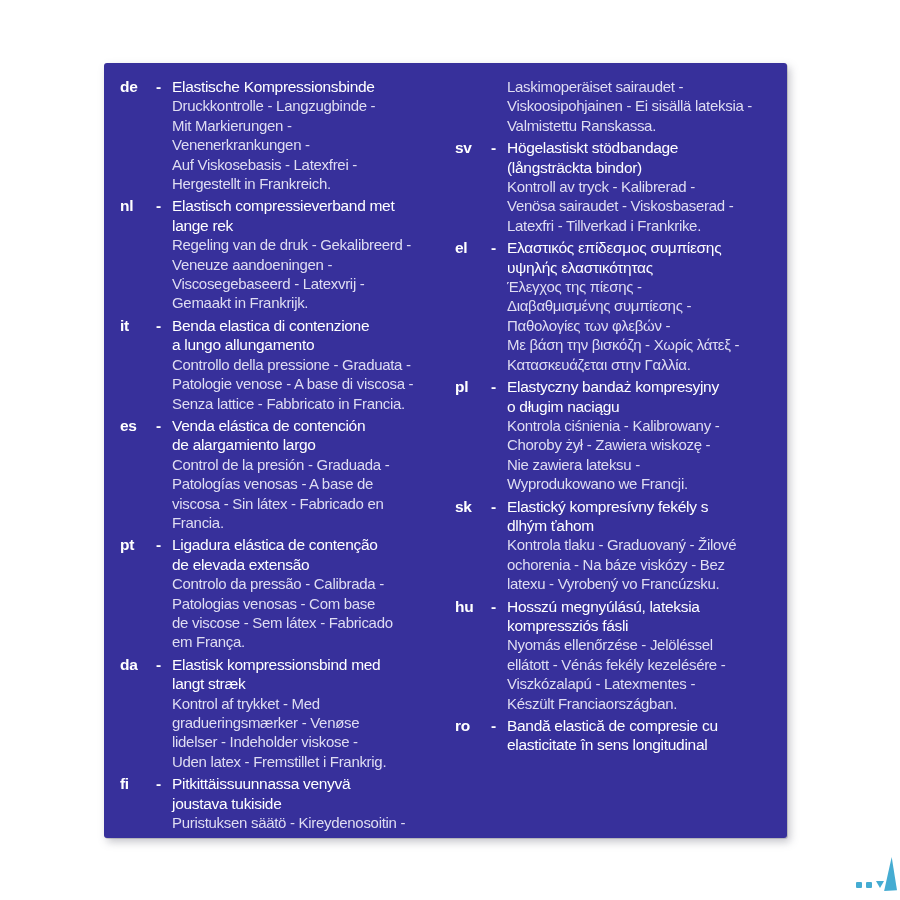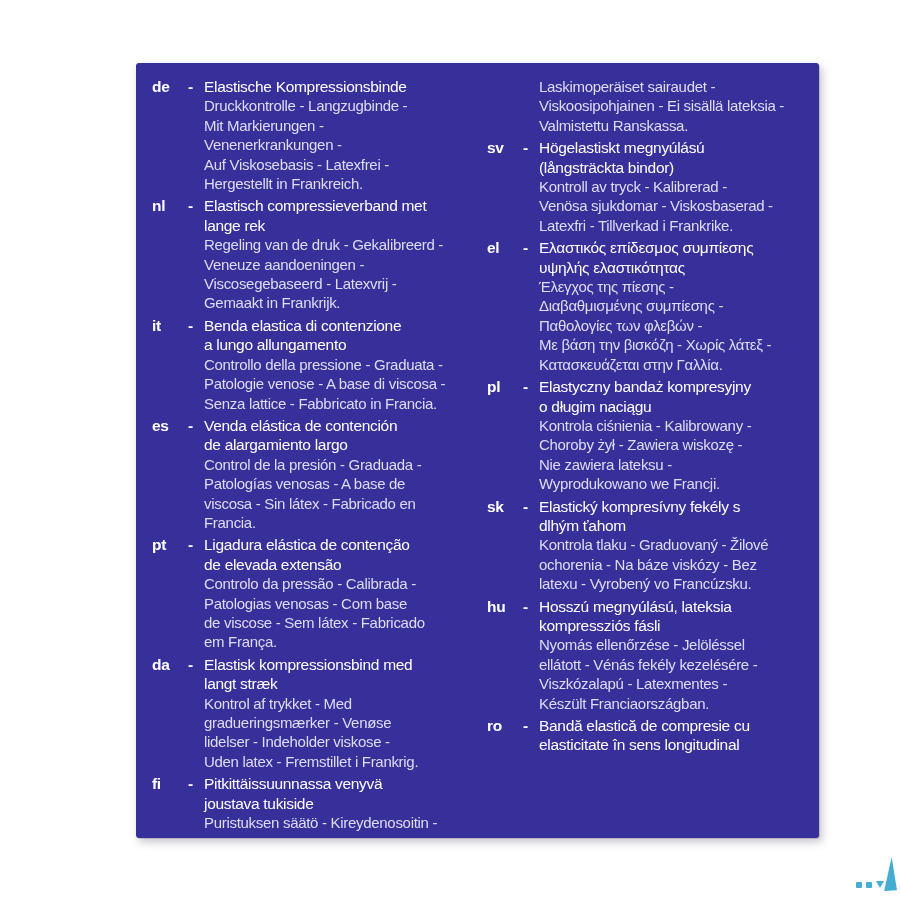--- a/index.html
+++ b/index.html
@@ -8,21 +8,20 @@
   html,body{margin:0;padding:0;}
   body{
     width:900px;height:900px;position:relative;overflow:hidden;
     background:var(--page-bg);
     font-family:"Liberation Sans","DejaVu Sans",sans-serif;
   }
   .box{
     position:absolute;left:104px;top:63px;width:683px;height:775px;
     background:var(--box-bg);border-radius:3px;overflow:hidden;
     box-shadow:3px 4px 8px rgba(90,90,105,.35), 1px 1px 0 rgba(0,0,0,.15);
-    margin-left:32px;
   }
   .col{position:absolute;top:14px;}
   .col-left{left:16px;width:338px;}
   .col-right{left:351px;width:330px;}
   .entry{
     display:grid;grid-template-columns:36px 16px 1fr;
     margin-bottom:3px;letter-spacing:-0.3px;
   }
   .code,.sep{
     font-weight:700;color:var(--title);font-size:15.5px;line-height:19.4px;
@@ -156,24 +155,24 @@
         <span class="body">Laskimoperäiset sairaudet -
 Viskoosipohjainen - Ei sisällä lateksia -
 Valmistettu Ranskassa.</span>
       </span>
     </div>
 
     <div class="entry">
       <span class="code">sv</span>
       <span class="sep">-</span>
       <span class="txt">
-        <span class="title">Högelastiskt megnyúlású
+        <span class="title">Högelastiskt stödbandage
 (långsträckta bindor)</span>
         <span class="body">Kontroll av tryck - Kalibrerad -
-Venösa sjukdomar - Viskosbaserad -
+Venösa sairaudet - Viskosbaserad -
 Latexfri - Tillverkad i Frankrike.</span>
       </span>
     </div>
 
     <div class="entry">
       <span class="code">el</span>
       <span class="sep">-</span>
       <span class="txt">
         <span class="title">Ελαστικός επίδεσμος συμπίεσης
 υψηλής ελαστικότητας</span>

